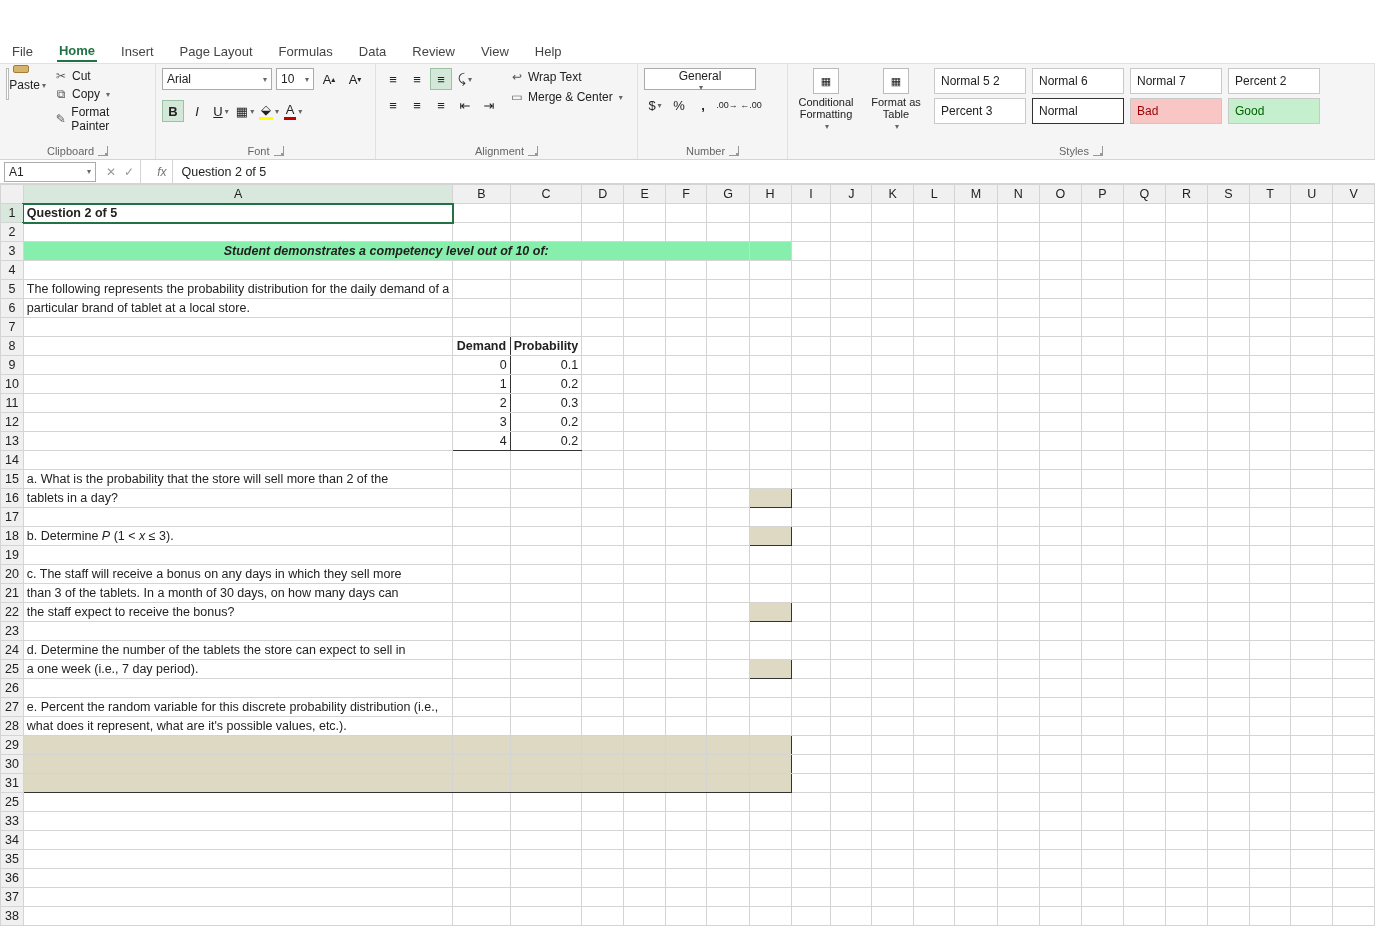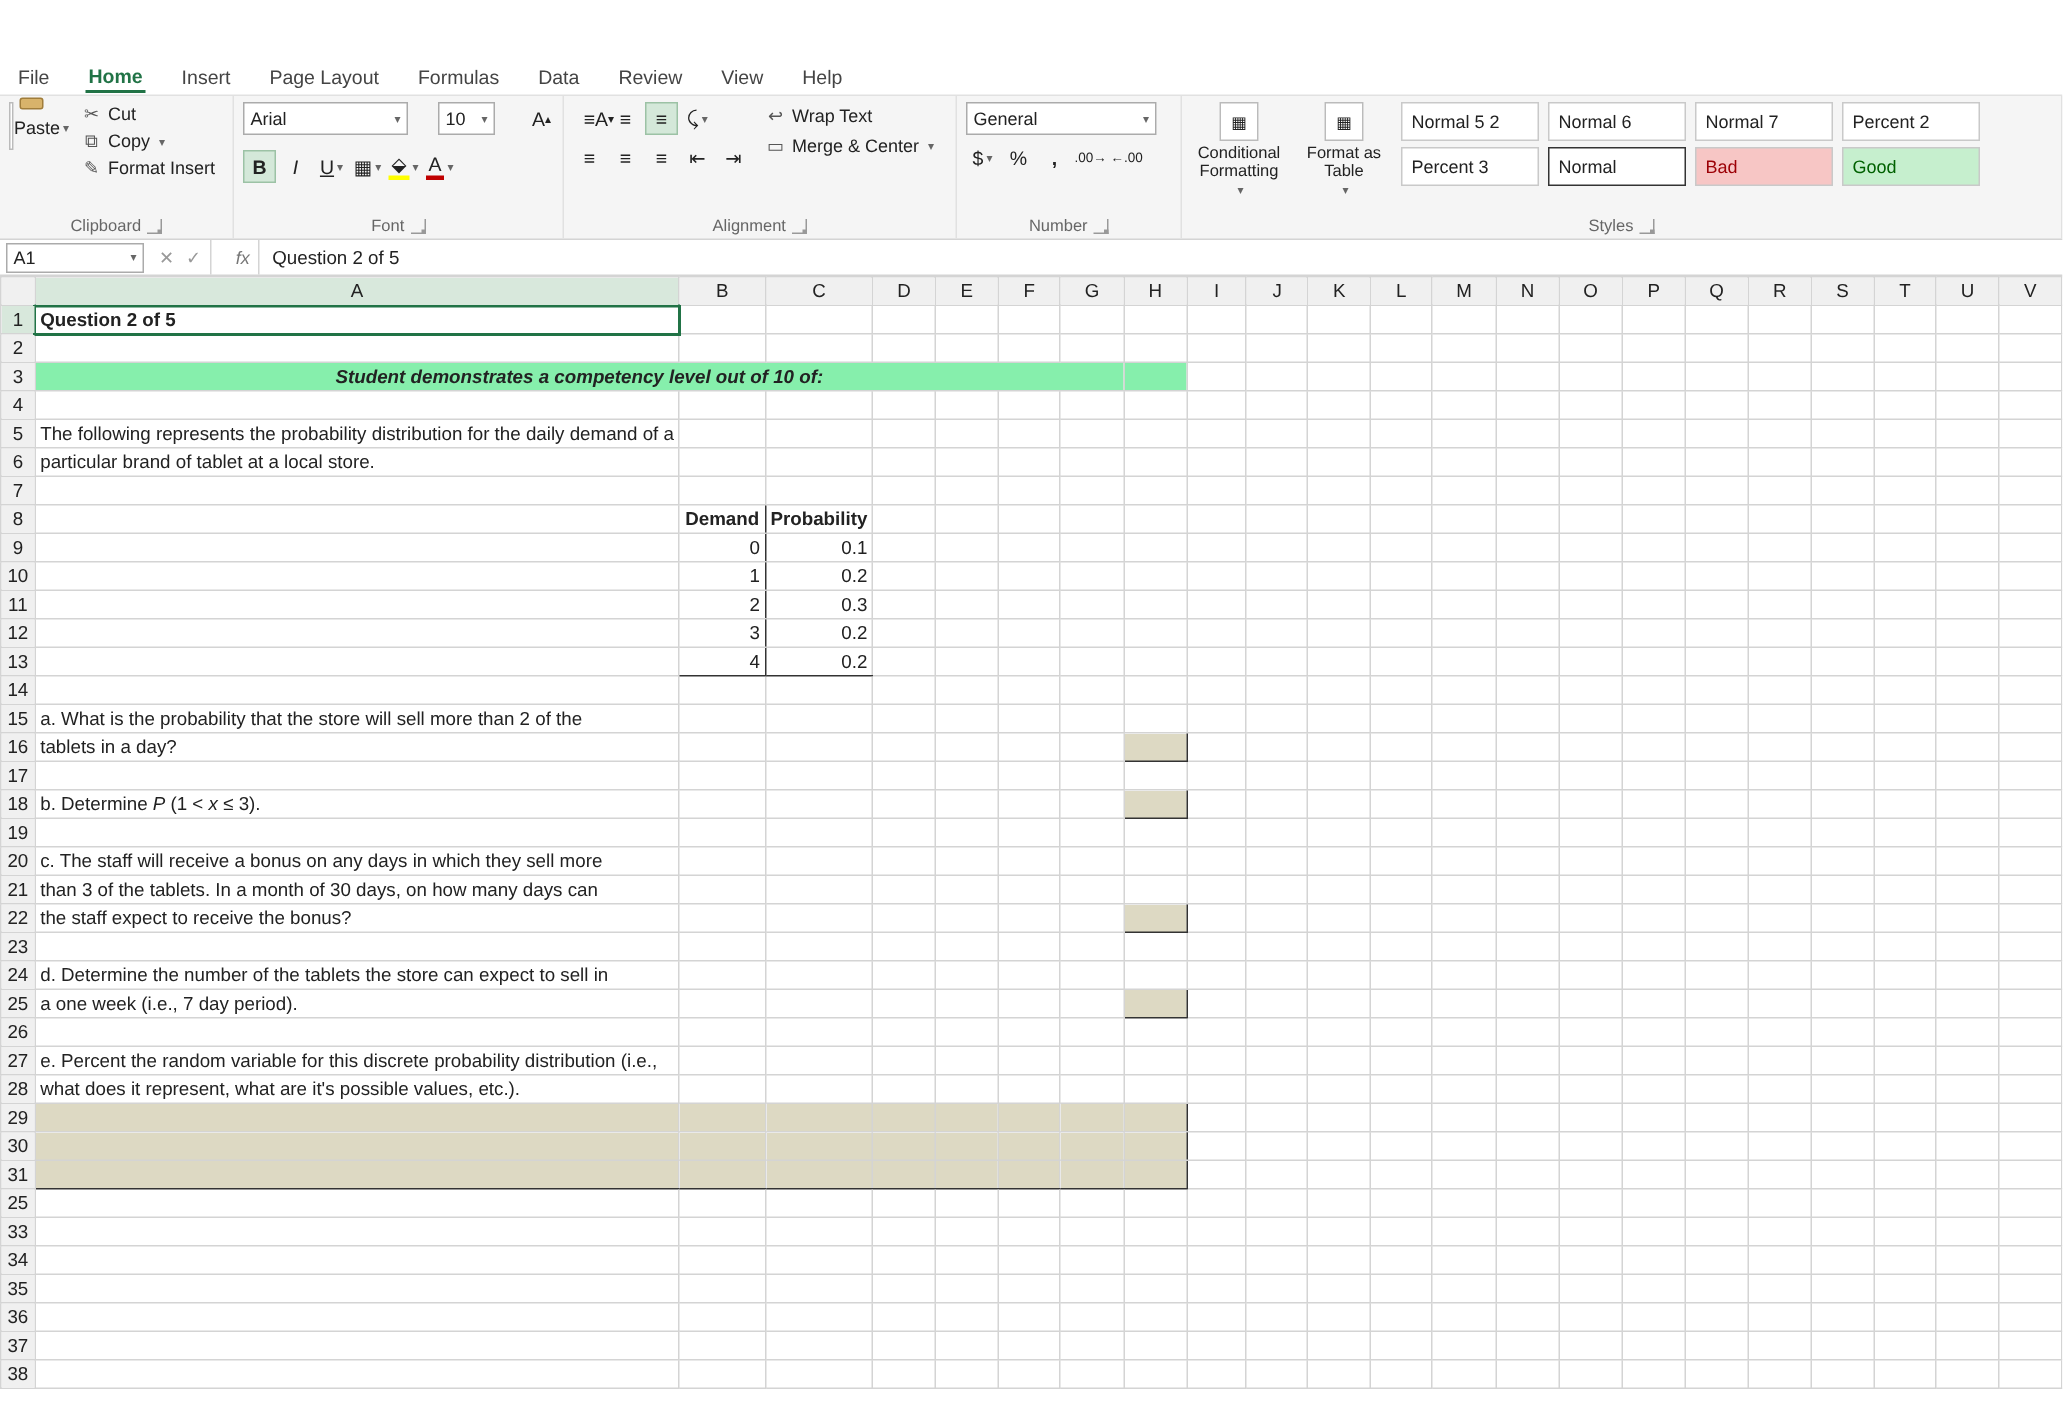--- a/index.html
+++ b/index.html
@@ -20,35 +20,35 @@
 
 
 .paste-btn { display: flex; flex-direction: row; align-items: center; width: 40px; cursor: pointer; }
 .paste-icon { width: 28px; height: 32px; background: #fff; border: 1px solid #bbb; position: relative; margin-bottom:2px;}
 .paste-icon::before{content:"";position:absolute;top:-4px;left:6px;width:14px;height:6px;background:#d8b36b;border:1px solid #a07d3b;border-radius:2px;}
 .clip-list{display:flex;flex-direction:column;gap:2px;font-size:12px;}
 .clip-item{display:flex;align-items:center;gap:4px;cursor:pointer;padding:1px 2px;}
 .mini-icon{width:14px;height:14px;display:inline-flex;align-items:center;justify-content:center;color:#555;}
 
 
-.font-row{display:flex;align-items:flex-start;gap:20px;margin-bottom:4px;}
+.font-row{display:flex;align-items:flex-start;gap:4px;margin-bottom:4px;}
 .font-select{width:110px;height:22px;border:1px solid #ababab;background:#fff;font-size:12px;padding:0 4px;display:flex;align-items:center;justify-content:space-between;cursor:pointer;}
 .size-select{width:38px;height:22px;border:1px solid #ababab;background:#fff;font-size:12px;padding:0 4px;display:flex;align-items:center;justify-content:space-between;cursor:pointer;}
 .btn-row{display:flex;align-items:center;gap:2px;}
 .ibtn{width:22px;height:22px;display:flex;align-items:center;justify-content:center;border:1px solid transparent;cursor:pointer;font-size:13px;}
 .ibtn.sel{background:#d4e8d9;border-color:#9cc2a5;}
 .chev{font-size:8px;color:#666;margin-left:2px;}
 
 
 .align-col{display:flex;flex-direction:column;gap:4px;}
 .align-col2{display:flex;flex-direction:column;gap:2px;font-size:12px;}
 .wide-btn{display:flex;align-items:center;gap:4px;padding:2px 4px;cursor:pointer;}
 
 
-.num-select{width:127px;height:22px;border:1px solid #ababab;background:#fff;font-size:12px;padding:0 4px;display:flex;align-items:center;justify-content:space-between;cursor:pointer;}
+.num-select{width:112px;height:22px;border:1px solid #ababab;background:#fff;font-size:12px;padding:0 4px;display:flex;align-items:center;justify-content:space-between;cursor:pointer;flex-direction:column;}
 
 
 .big-btn{display:flex;flex-direction:column;align-items:center;width:64px;cursor:pointer;font-size:11px;text-align:center;gap:2px;}
 .big-btn .bicon{width:26px;height:26px;border:1px solid #bbb;background:#fff;display:flex;align-items:center;justify-content:center;}
 .style-grid{display:grid;grid-template-columns:repeat(4,92px);grid-auto-rows:26px;gap:4px 6px;}
 .style-cell{border:1px solid #c9c9c9;background:#fff;display:flex;align-items:center;padding:12px 6px;font-size:12px;cursor:pointer;}
 .style-cell.selected{border:1.5px solid #333;}
 .style-cell.bad{background:#f7c6c5;color:#9c0006;}
 .style-cell.good{background:#c6efce;color:#006100;}
 
@@ -109,21 +109,21 @@
             <span class="mini-icon">✂</span>
             <span>Cut</span>
           </div>
         <div class="clip-item">
             <span class="mini-icon">⧉</span>
             <span>Copy</span>
             <span class="chev">▾</span>
           </div>
         <div class="clip-item">
             <span class="mini-icon">✎</span>
-            <span>Format Insert</span>
+            <span>Format Painter</span>
           </div>
       </div>
     </div>
     <div class="group-label">
         <span>Clipboard</span>
         <span class="dlg"></span>
       </div>
   </div>
 
   <div class="group" style="width:220px">

